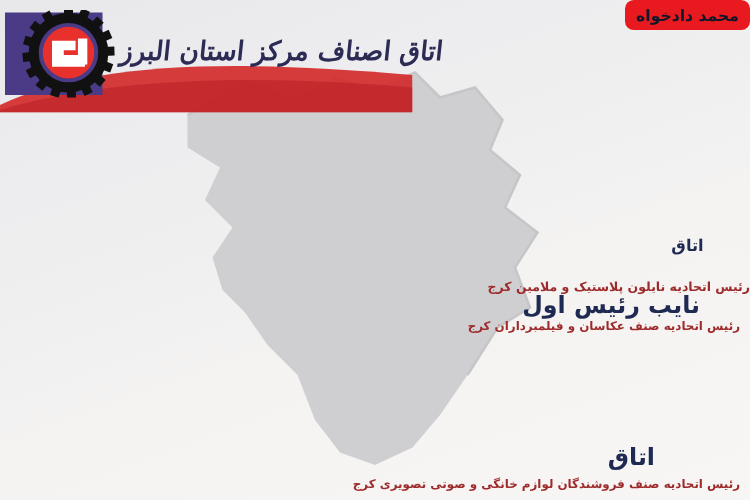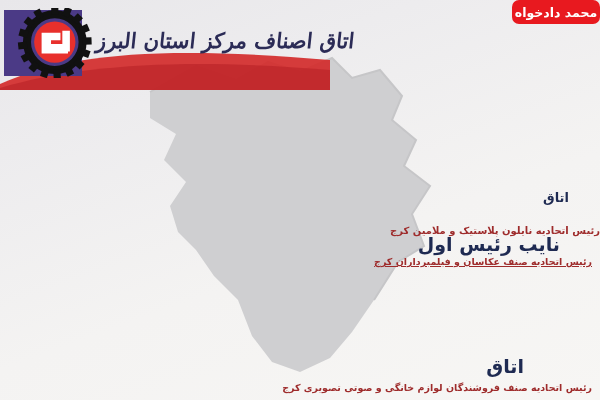--- a/index.html
+++ b/index.html
@@ -42,29 +42,29 @@
   .role {
     position:absolute; z-index:5; white-space:nowrap;
     font-size:19px; font-weight:700; color:#1e2a52;
     font-family:"DejaVu Sans","Liberation Sans",sans-serif;
   }
   .desc {
     position:absolute; z-index:5; white-space:nowrap;
     font-size:9.5px; font-weight:700; color:#9e2b2b;
   }
   #p-center-banner {
-    left:250px; top:145px; width:88px; height:24px; border-radius:7px;
-    background:#e8191f; color:#ffffff; z-index:4;
+    left:250px; top:145px; width:100px; height:24px; border-radius:7px;
+    background:#e8191f; color:#0f172a; z-index:4;
     display:flex; align-items:center; justify-content:center;
     font-size:12.5px; font-weight:700;
   }
   #p-center-role  { left:0; right:0; top:190px; text-align:center; font-size:13px; }
   #p-center-desc  { left:0; right:0; top:207px; text-align:center; font-size:10px;margin-top:18px; }
   #p-ur-role   { right:40px; top:233px; }
-  #p-ur-desc   { right:8px;  top:256px;text-decoration:underline; }
+  #p-ur-desc   { right:8px;  top:256px; }
   #p-lr-role   { right:76px; top:355px; }
   #p-lr-desc   { right:8px;  top:382px; }
 </style>
 </head>
 <body>
 
 <svg id="map-layer" viewBox="0 0 600 400" preserveAspectRatio="none" aria-hidden="true">
   <path d="M150 92 L196 66 L236 80 L268 62 L300 72 L332 58 L352 78
            L380 70 L402 96 L392 120 L416 140 L404 166 L430 186
            L412 214 L424 246 L398 262 L374 300 L352 332 L330 358

